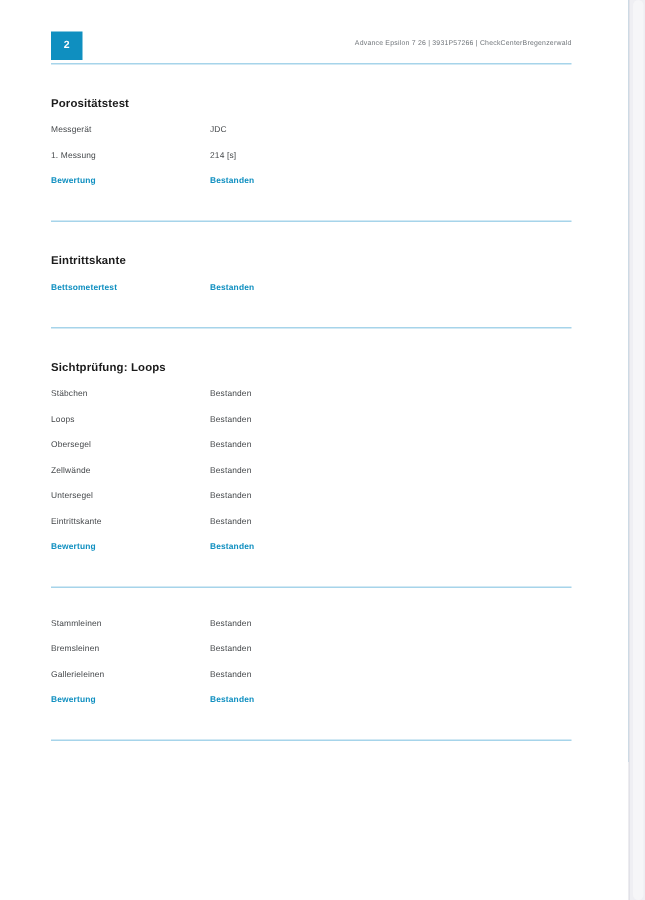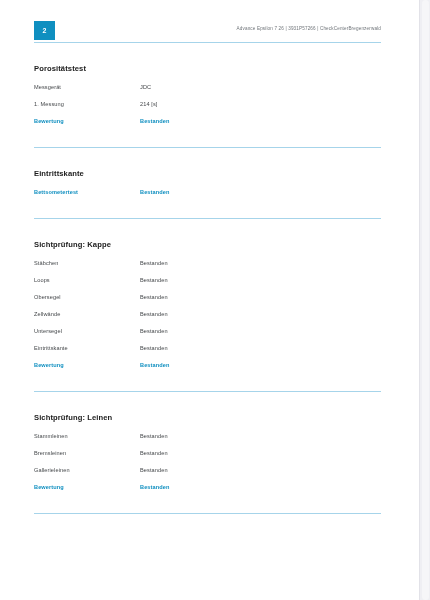--- a/index.html
+++ b/index.html
@@ -144,21 +144,21 @@
             <div class="section-title">Eintrittskante</div>
             <div class="rows">
               <div class="row summary">
                 <div class="row-label">Bettsometertest</div>
                 <div class="row-value">Bestanden</div>
               </div>
             </div>
             <div class="section-rule" style="margin-top: 12px;"></div>
           </div>
           <div class="section" style="margin-top: 21px;">
-            <div class="section-title">Sichtprüfung: Kappe</div>
+            <div class="section-title">Sichtprüfung: Loops</div>
             <div class="rows">
               <div class="row">
                 <div class="row-label">Stäbchen</div>
                 <div class="row-value">Bestanden</div>
               </div>
               <div class="row">
                 <div class="row-label">Loops</div>
                 <div class="row-value">Bestanden</div>
               </div>
               <div class="row">
@@ -178,21 +178,20 @@
                 <div class="row-value">Bestanden</div>
               </div>
               <div class="row summary">
                 <div class="row-label">Bewertung</div>
                 <div class="row-value">Bestanden</div>
               </div>
             </div>
             <div class="section-rule" style="margin-top: 12px;"></div>
           </div>
           <div class="section" style="margin-top: 21px;">
-            <div class="section-title">Sichtprüfung: Leinen</div>
             <div class="rows">
               <div class="row">
                 <div class="row-label">Stammleinen</div>
                 <div class="row-value">Bestanden</div>
               </div>
               <div class="row">
                 <div class="row-label">Bremsleinen</div>
                 <div class="row-value">Bestanden</div>
               </div>
               <div class="row">

